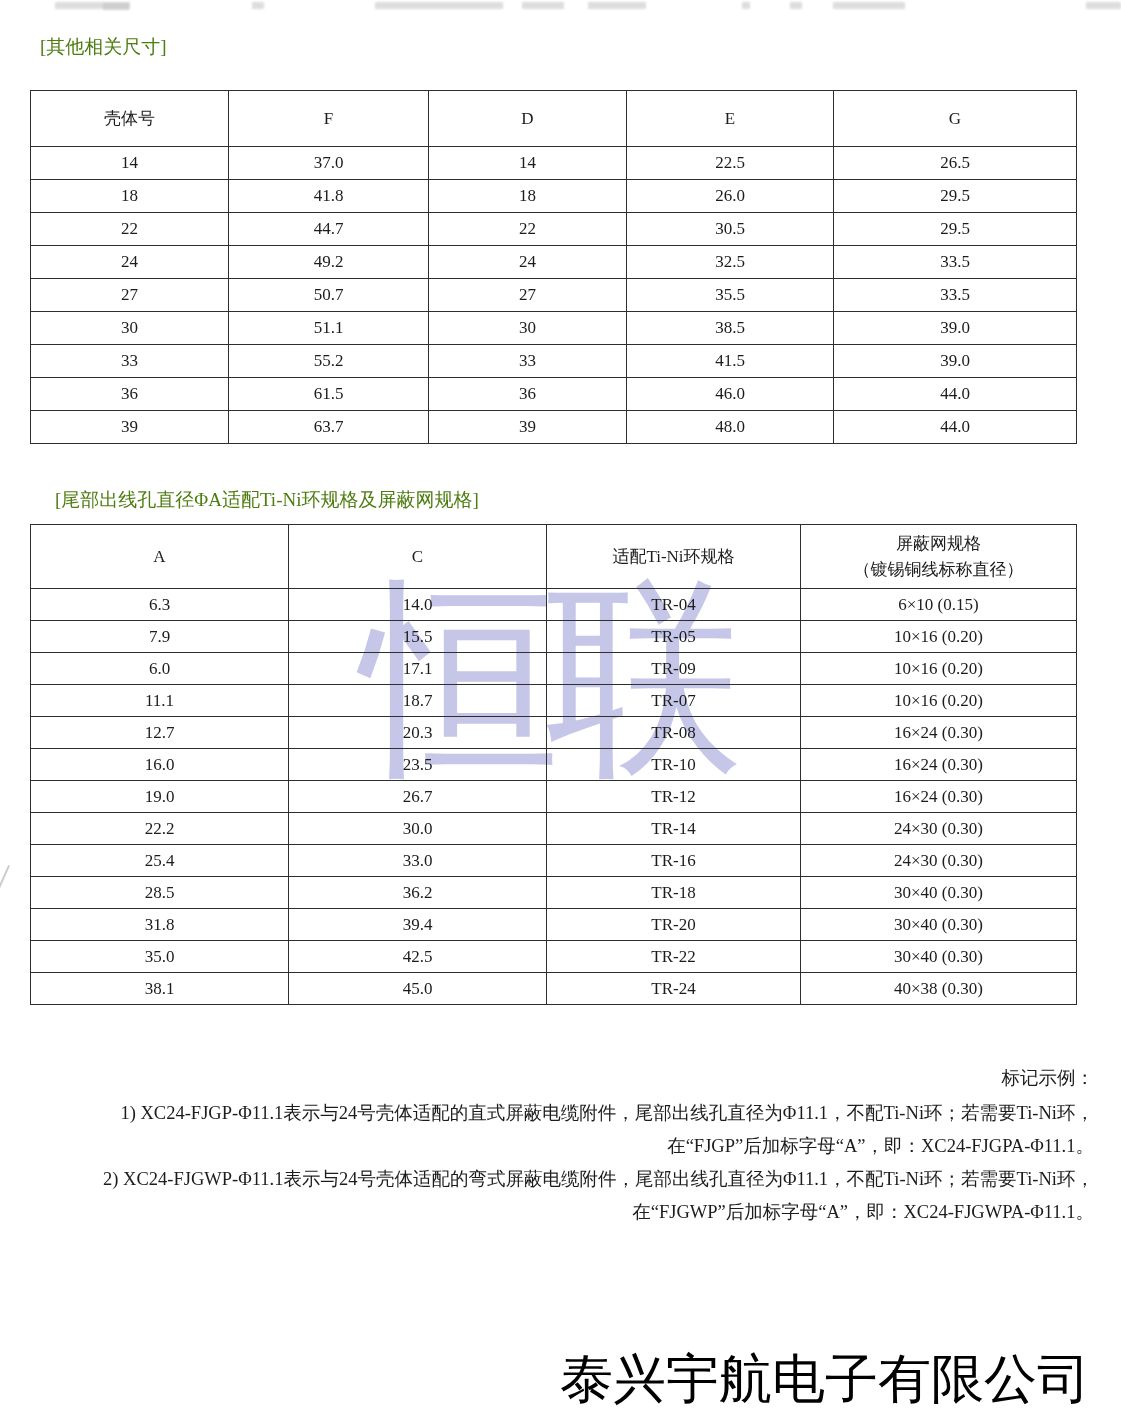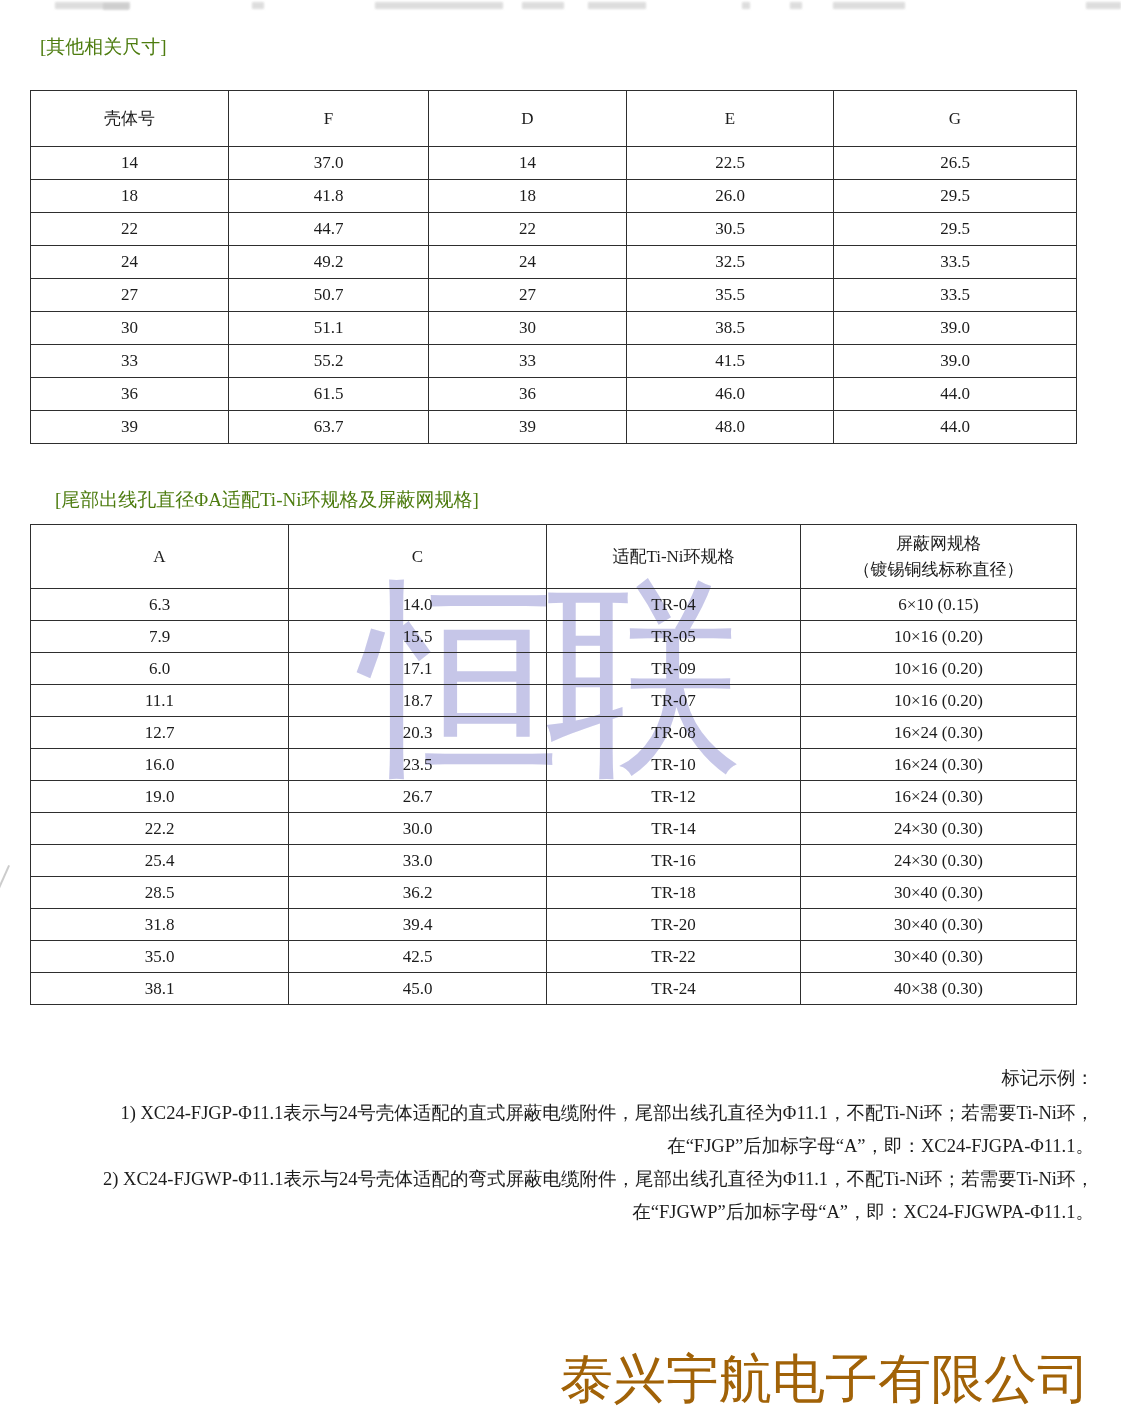--- a/index.html
+++ b/index.html
@@ -24,21 +24,21 @@
     background:#9a9a9a; opacity:.5; transform:rotate(24deg); }
 
   .wm-center {
     position:absolute; left:362px; top:572px; z-index:0;
     font-size:212px; line-height:1.0; letter-spacing:-14px;
     color:#b9b9e3; opacity:.8; transform:scaleX(.93); transform-origin:left top;
     font-family:"DejaVu Serif",serif; white-space:nowrap; pointer-events:none;
   }
   .wm-bottom {
     position:absolute; left:560px; top:1344px; z-index:0;
-    font-size:53px; color:#a16207; letter-spacing:0px;
+    font-size:53px; color:#000000; letter-spacing:0px;
     font-family:"DejaVu Serif",serif; white-space:nowrap; pointer-events:none;
   }
 
   .sec-title { position:absolute; z-index:1; margin:0; font-weight:normal;
     font-size:19px; color:#4d7c0f; font-family:"Liberation Serif","DejaVu Serif",serif; }
   .sec1 { left:40px; top:34px; }
   .sec2 { left:39px; top:487px;margin-left:16px; }
 
   table { position:absolute; z-index:1; border-collapse:collapse; table-layout:fixed;
     background:transparent; left:30px; width:1046px; }

